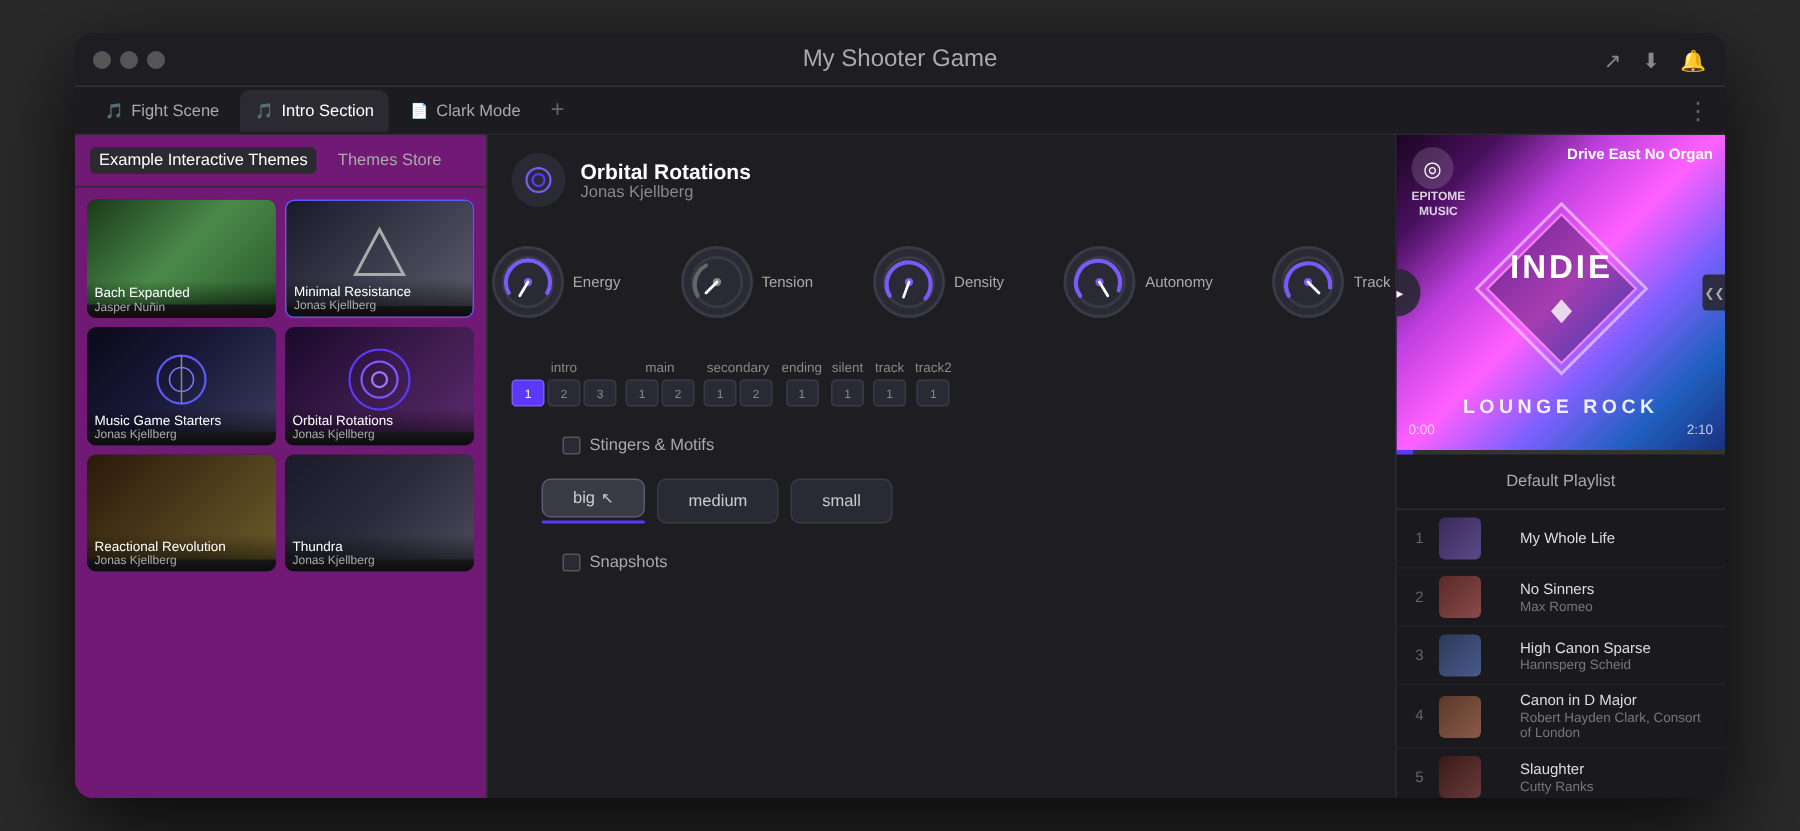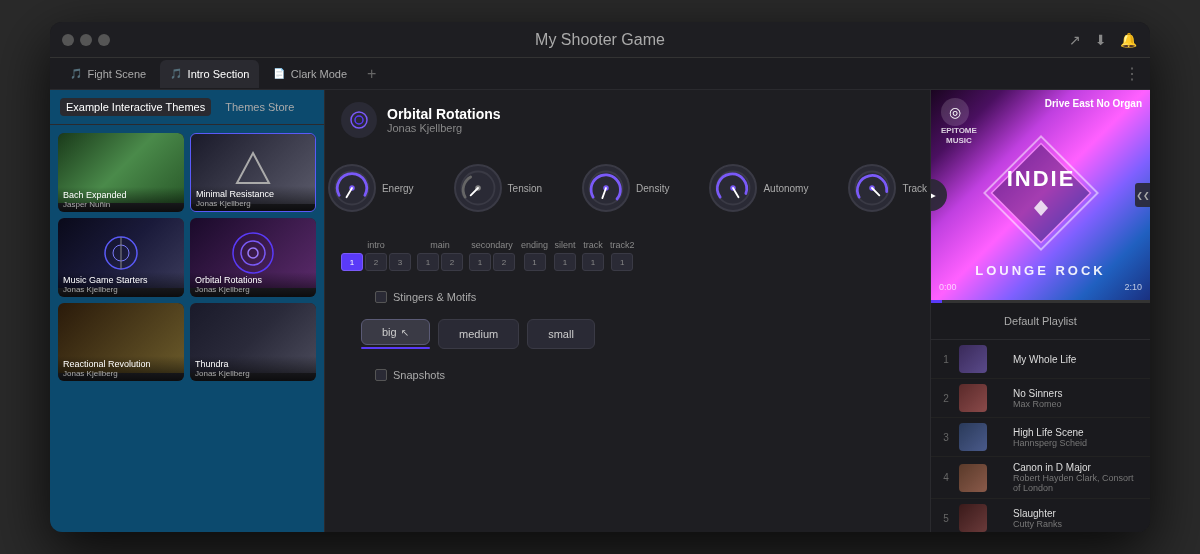--- a/index.html
+++ b/index.html
@@ -99,21 +99,21 @@
     
     .main-area {
       display: flex;
       height: calc(510px - 36px - 32px);
       background: #1e1e22;
     }
 
     
     .left-panel {
       width: 275px;
-      background: #0c4a6e;
+      background: #701a75;
       border-right: 1px solid #2a2a2e;
       overflow-y: auto;
       flex-shrink: 0;
     }
     .left-panel-header {
       display: flex;
       align-items: center;
       padding: 8px 10px;
       gap: 8px;
       border-bottom: 1px solid #2a2a2e;
@@ -750,21 +750,21 @@
           <div class="playlist-info">
             <div class="playlist-title">No Sinners</div>
             <div class="playlist-artist">Max Romeo</div>
           </div>
         </div>
 
         <div class="playlist-item">
           <span class="playlist-num">3</span>
           <div style="width:28px;height:28px;border-radius:4px;background:linear-gradient(135deg,#2a3a5a,#4a5a8a);flex-shrink:0;"></div>
           <div class="playlist-info">
-            <div class="playlist-title">High Life Scene</div>
+            <div class="playlist-title">High Canon Sparse</div>
             <div class="playlist-artist">Hannsperg Scheid</div>
           </div>
         </div>
 
         <div class="playlist-item">
           <span class="playlist-num">4</span>
           <div style="width:28px;height:28px;border-radius:4px;background:linear-gradient(135deg,#5a3a2a,#8a5a4a);flex-shrink:0;"></div>
           <div class="playlist-info">
             <div class="playlist-title">Canon in D Major</div>
             <div class="playlist-artist">Robert Hayden Clark, Consort of London</div>

